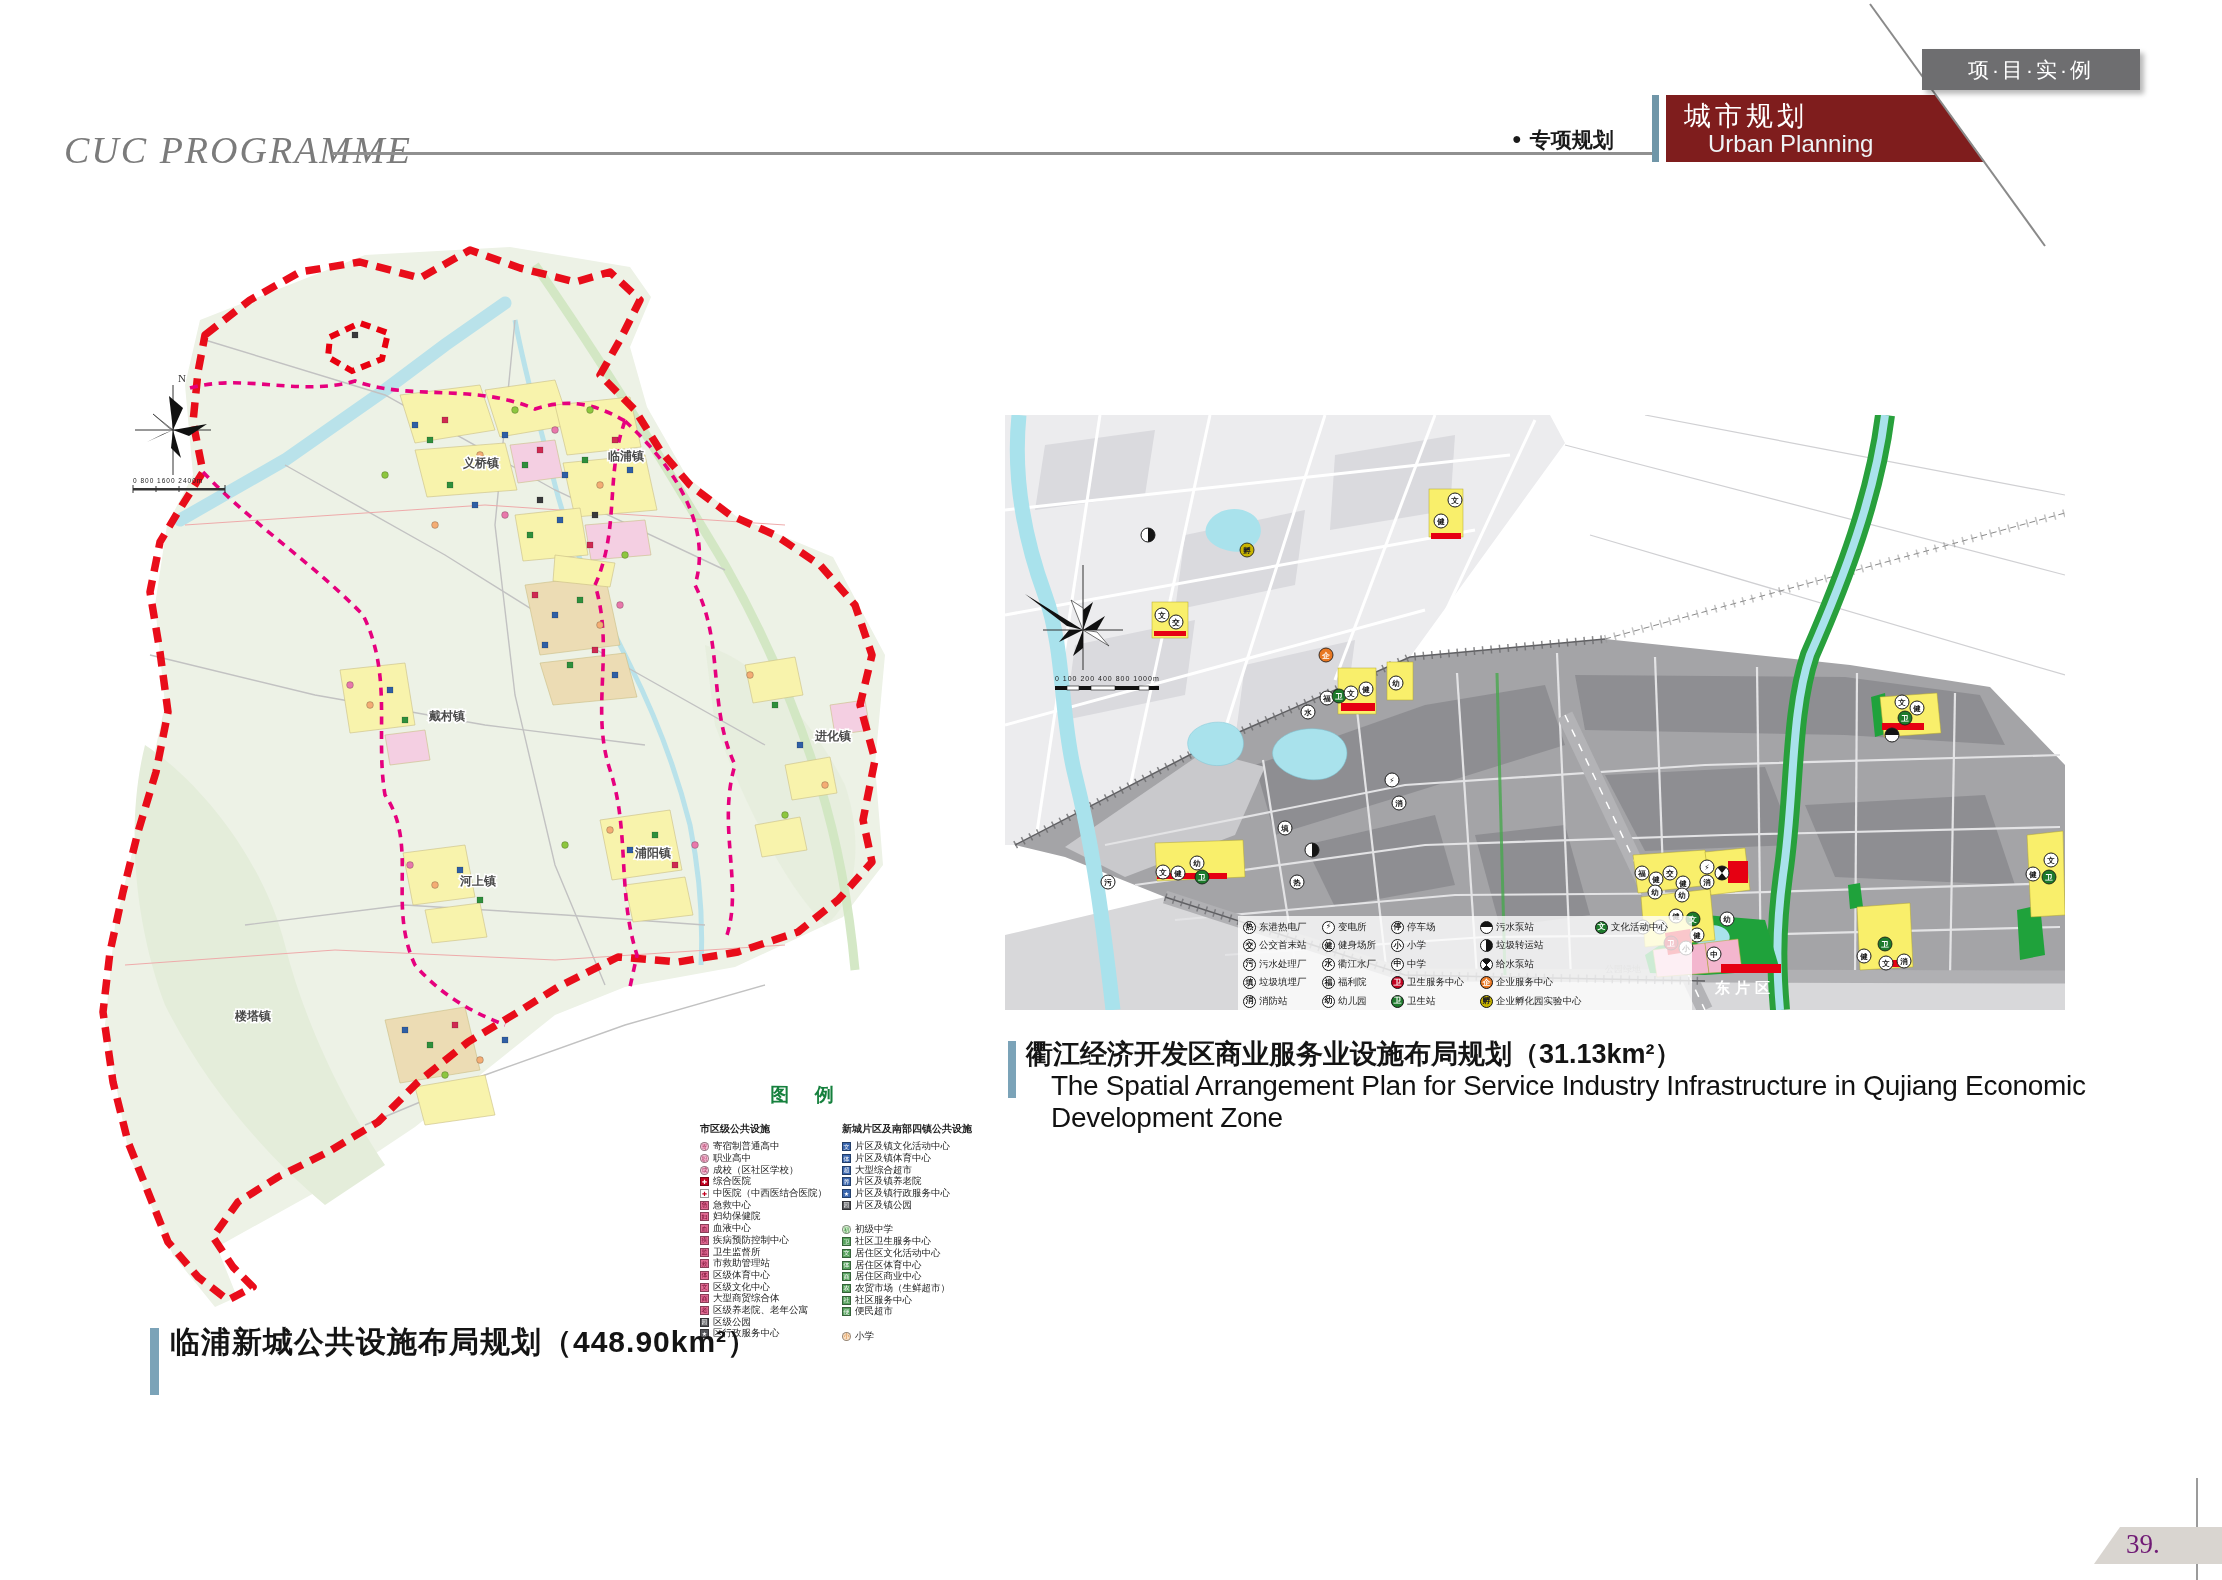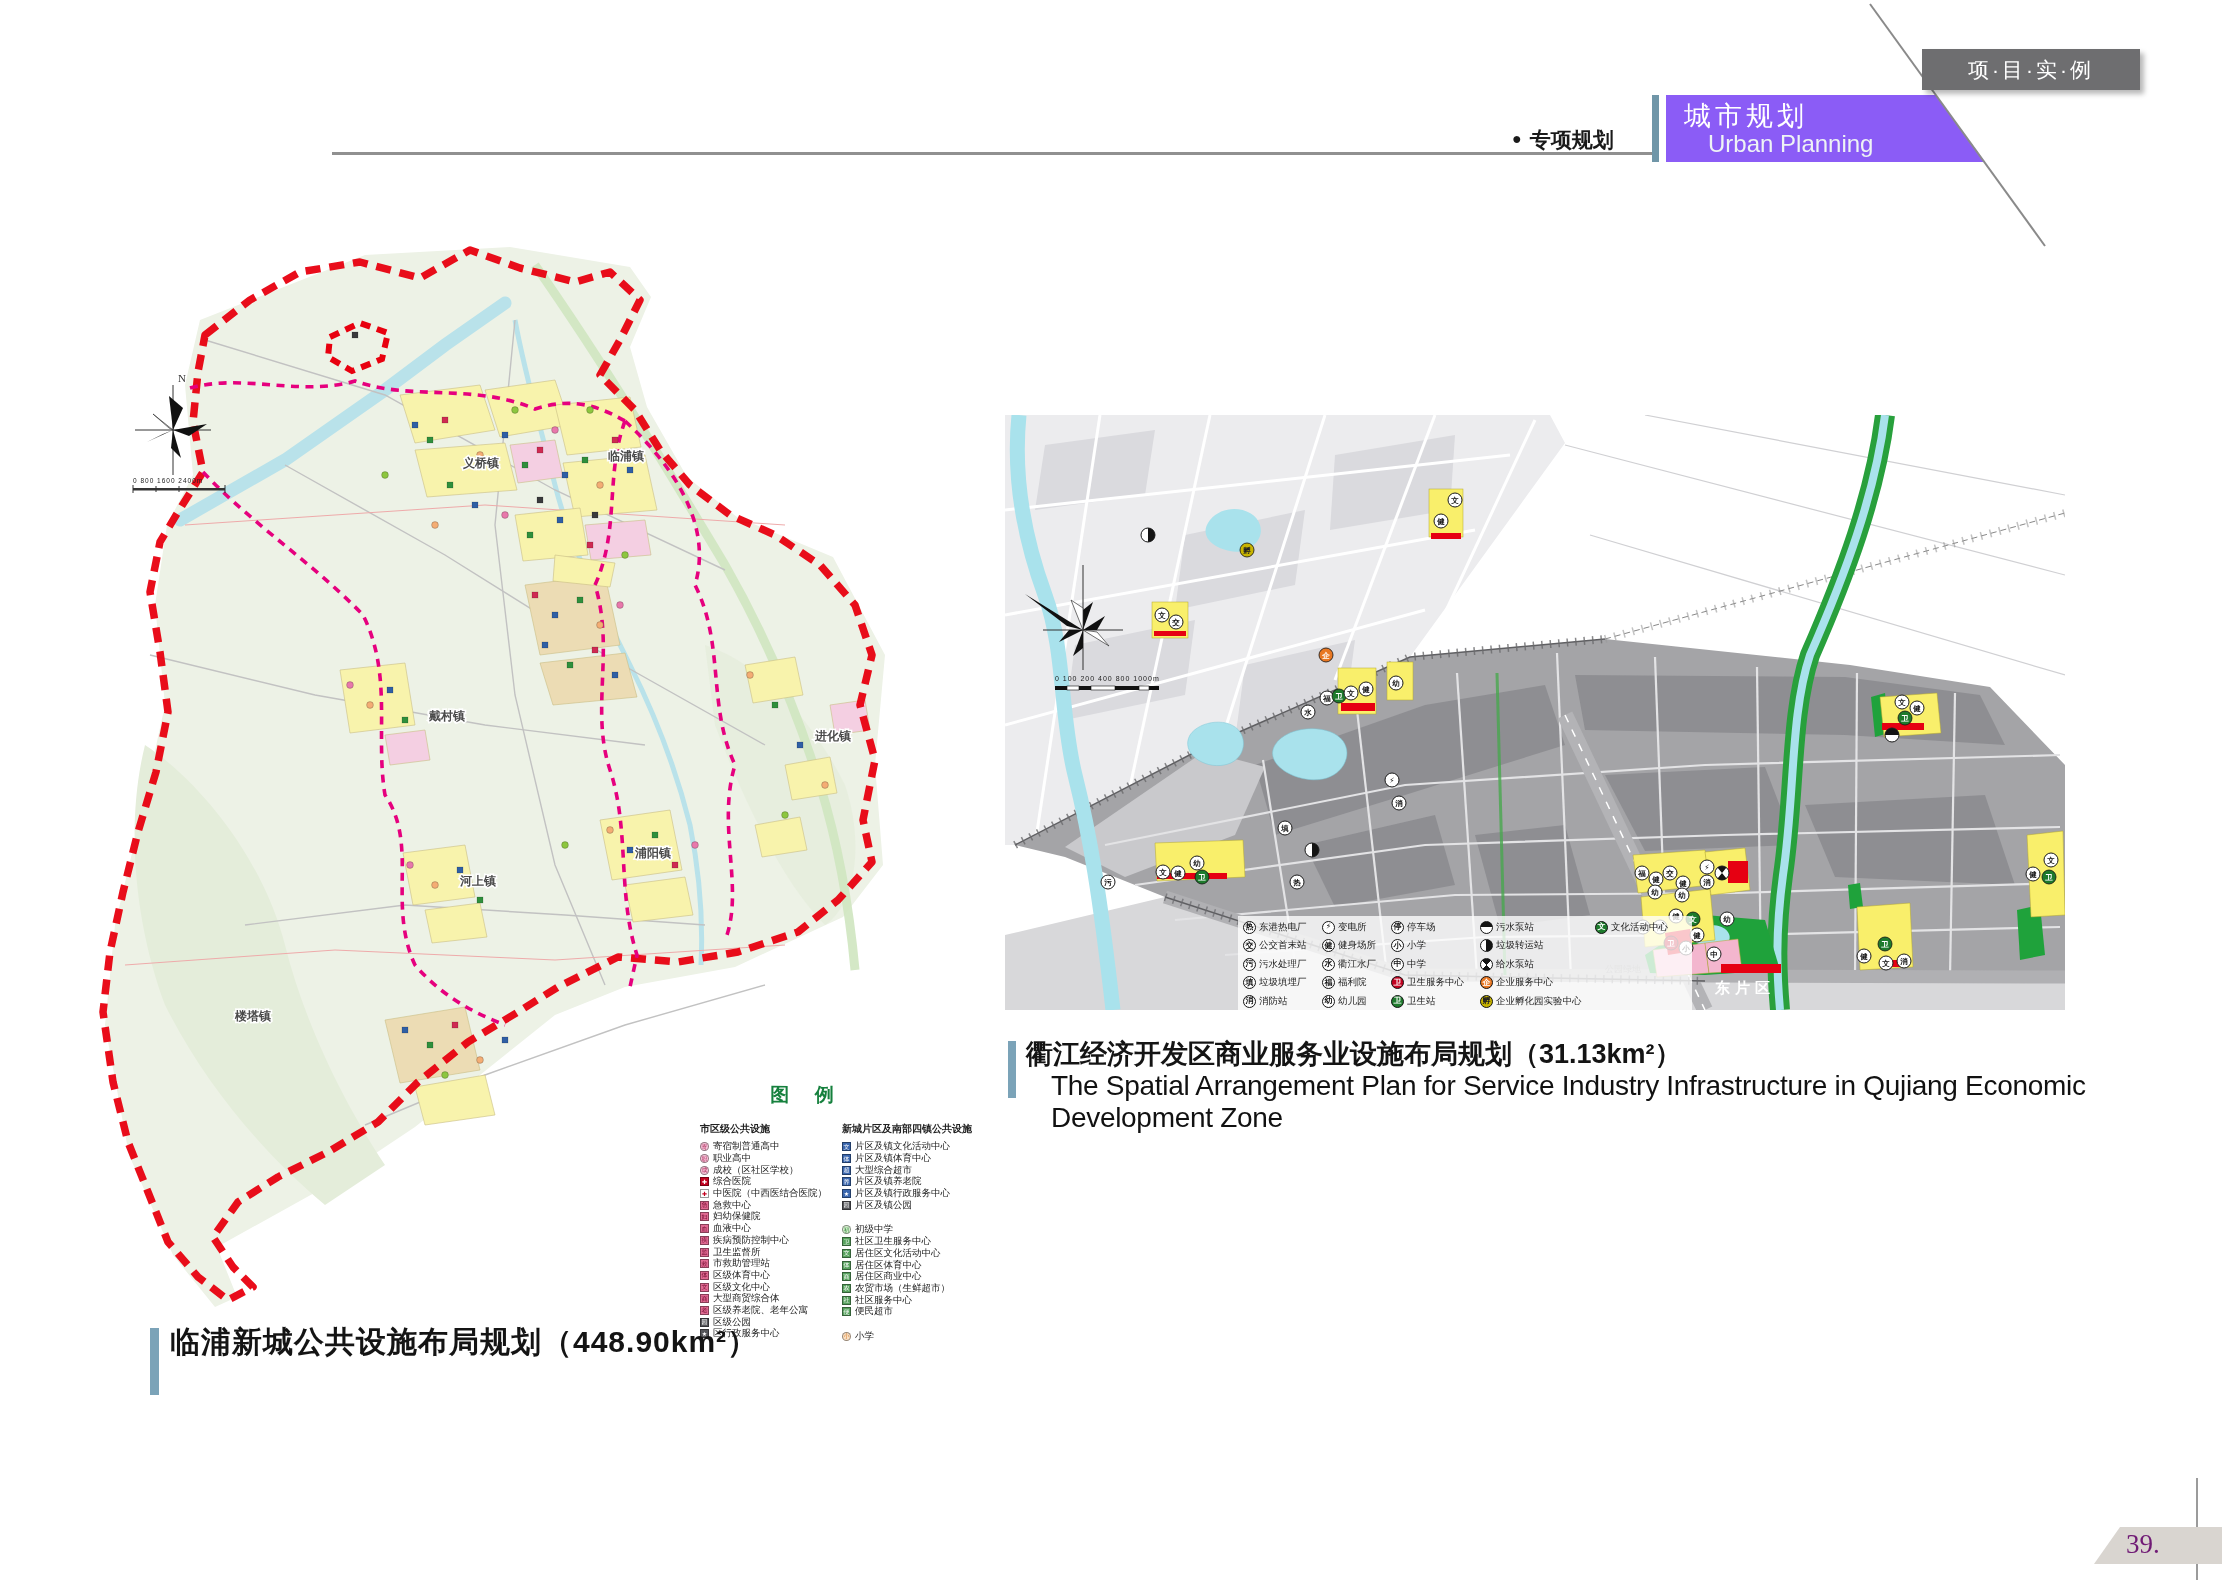--- a/index.html
+++ b/index.html
@@ -6,21 +6,21 @@
   .page{position:relative;width:2222px;height:1580px;background:#ffffff;overflow:hidden;
         font-family:"Liberation Sans","DejaVu Sans",sans-serif;color:#222;}
   .abs{position:absolute;}
   
   .cuc-title{left:64px;top:128px;font-family:"Liberation Serif","DejaVu Serif",serif;
              font-style:italic;font-size:38px;color:#7b7b7b;letter-spacing:2px;}
   .header-rule{left:332px;top:152px;width:1320px;height:2.5px;background:#909090;}
   .section-label{left:1512px;top:126px;font-size:21px;font-weight:bold;color:#1a1a1a;white-space:nowrap;}
   .section-label .bullet{font-size:16px;vertical-align:3px;margin-right:8px;}
   .blue-strip{left:1652px;top:95px;width:7px;height:67px;background:#7096a8;z-index:1;}
-  .blue-box{left:1666px;top:95px;width:335px;height:67px;background:#8b5cf6;z-index:1;
+  .blue-box{left:1666px;top:95px;width:335px;height:67px;background:#7f1d1d;z-index:1;
             clip-path:polygon(0 0,270px 0,319px 100%,0 100%);}
   .cat-cn{position:absolute;left:18px;top:3px;font-size:27px;color:#ffffff;letter-spacing:4px;}
   .cat-en{position:absolute;left:42px;top:35px;font-size:24px;color:#eef3f5;}
   .diag-svg{left:1830px;top:0;width:260px;height:250px;z-index:2;pointer-events:none;}
   .corner-tag{left:1922px;top:49px;width:218px;height:41px;background:#6e6e70;color:#fff;
               font-size:21px;letter-spacing:3px;display:flex;align-items:center;justify-content:center;
               box-shadow:4px 4px 5px rgba(0,0,0,.28);z-index:3;}
   
   .cap-bar{width:9px;background:#7ba3b8;}
   .capL-bar{left:150px;top:1328px;height:67px;}
@@ -66,20 +66,21 @@
   .plabel{font-size:9px;fill:#8a8a8a;}
   .sc-txt{font-size:7px;fill:#222;letter-spacing:1px;}
   .sc-txt2{font-size:6.5px;fill:#222;letter-spacing:1px;}
   .n-txt{font-size:11px;fill:#333;font-family:"Liberation Serif",serif;}
 </style>
 </head>
 <body>
 
 <div class="page">
 
+  <div class="abs cuc-title">CUC PROGRAMME</div>
   <div class="abs header-rule"></div>
   <div class="abs section-label"><span class="bullet">●</span><span>专项规划</span></div>
 
   <div class="abs blue-strip"></div>
   <div class="abs blue-box">
     <div class="cat-cn">城市规划</div>
     <div class="cat-en">Urban Planning</div>
   </div>
   <svg class="abs diag-svg" viewBox="0 0 260 250">
     <line x1="40" y1="4" x2="215" y2="246" stroke="#8a8a8a" stroke-width="2"></line>

